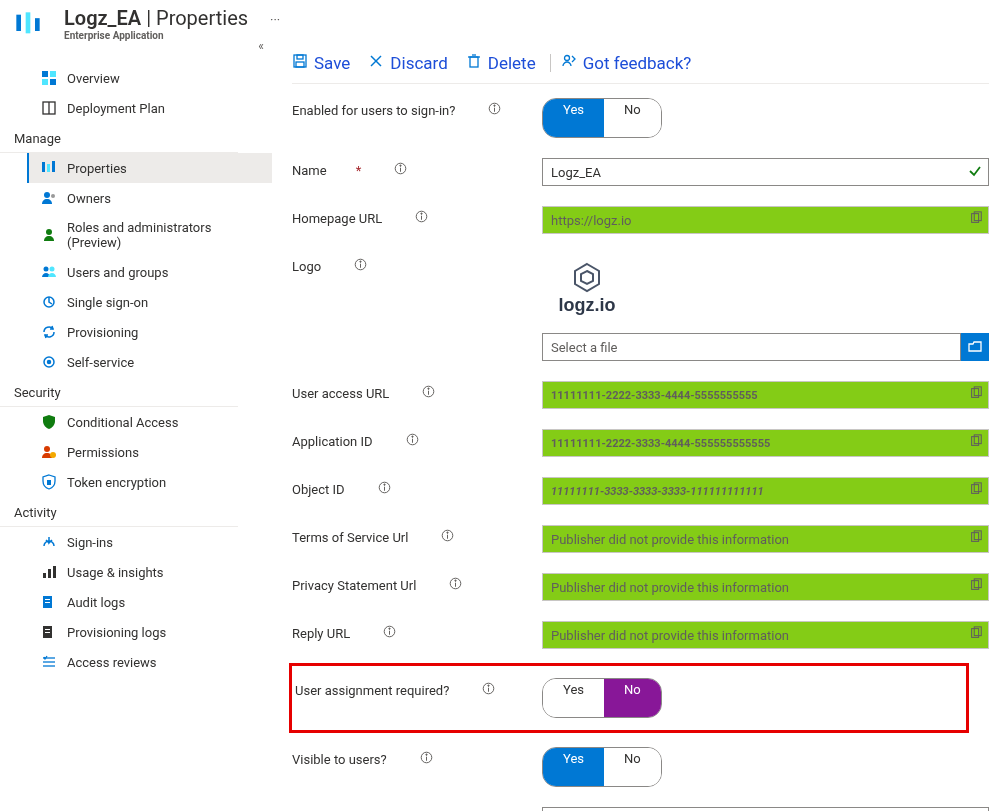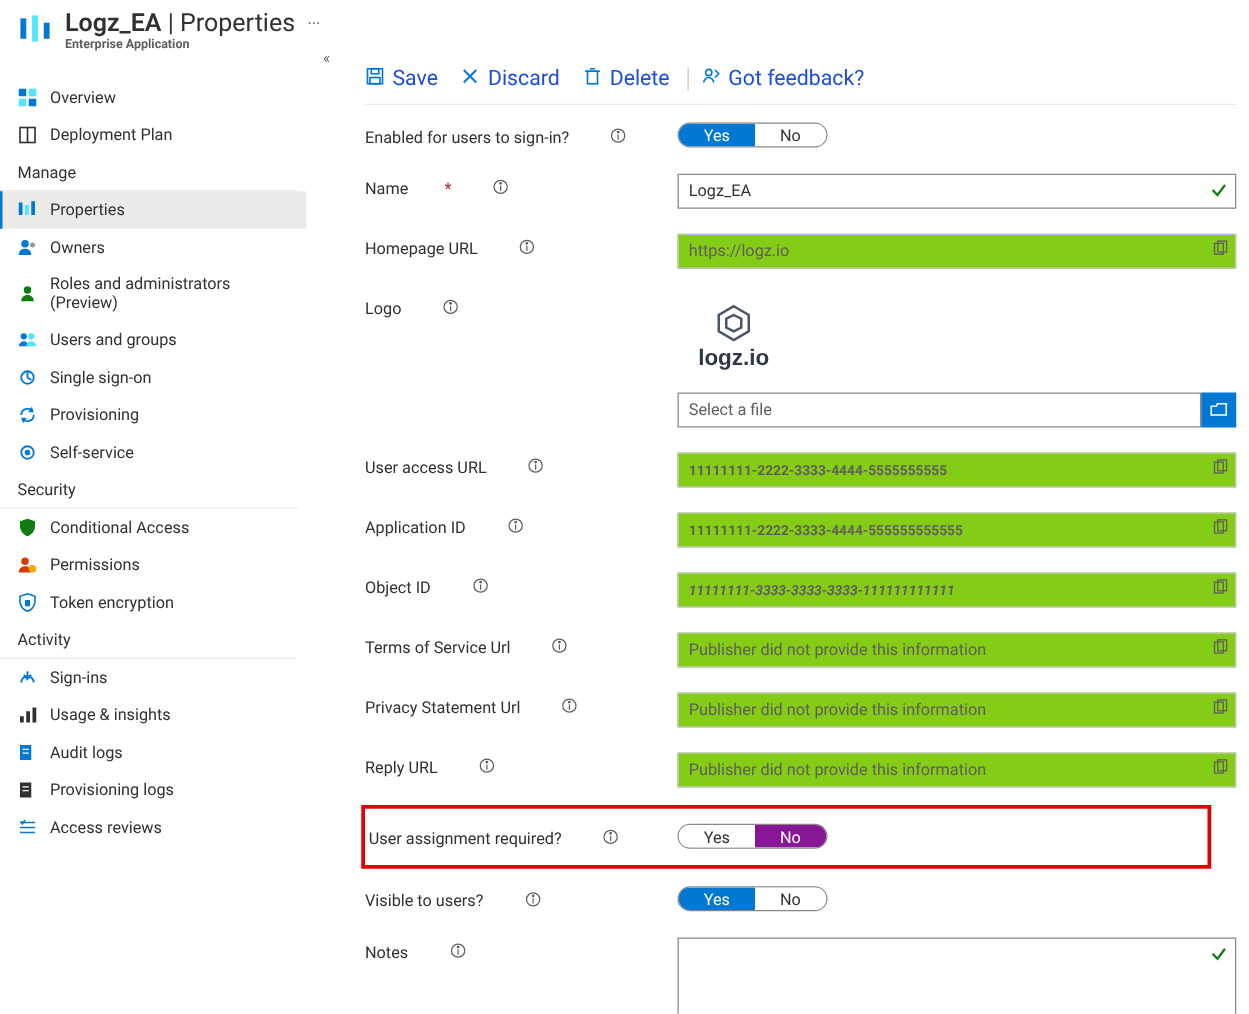--- a/index.html
+++ b/index.html
@@ -12,20 +12,21 @@
     width: 999px;
     height: 811px;
     overflow: hidden;
   }
 
   
   .hdr {
     display: flex;
     align-items: flex-start;
     padding: 6px 14px 4px 14px;
+    gap: 12px;
   }
   .hdr-icon {
     width: 28px;
     height: 28px;
     margin-right: 10px;
     margin-top: 4px;
   }
   .hdr-title { font-size: 20px; font-weight: 600; }
   .hdr-title .thin { font-weight: 400; }
   .hdr-sub { font-size: 10px; color: #605e5c; margin-top: 0px; font-weight: bold; }
@@ -56,20 +57,21 @@
     width: 238px;
   }
   .sb-item {
     display: flex;
     align-items: center;
     padding: 7px 14px;
     cursor: pointer;
     font-size: 13px;
     color: #323130;
     width: 245px;
+    margin-left: 27px;
   }
   .sb-item.active {
     background: #edebe9;
     border-left: 2px solid #0078d4;
     padding-left: 12px;
   }
   .sb-icon {
     width: 16px;
     height: 16px;
     margin-right: 10px;
@@ -157,21 +159,21 @@
   }
 
   textarea.txt { height: 120px; resize:none; padding-top:6px;}
 
   
   .pill {
     display: inline-flex;
     border: 1px solid #8a8886;
     border-radius: 14px;
     overflow: hidden;
-    height: 20px;
+    height: 40px;
   }
   .pill > div {
     padding: 3px 20px;
     font-size: 13px;
     cursor: pointer;
     color: #323130;
     background: #fff;
   }
   .pill > div.sel-blue { background:#0078d4; color:#fff; }
   .pill > div.sel-purple { background:#881798; color:#fff; }

